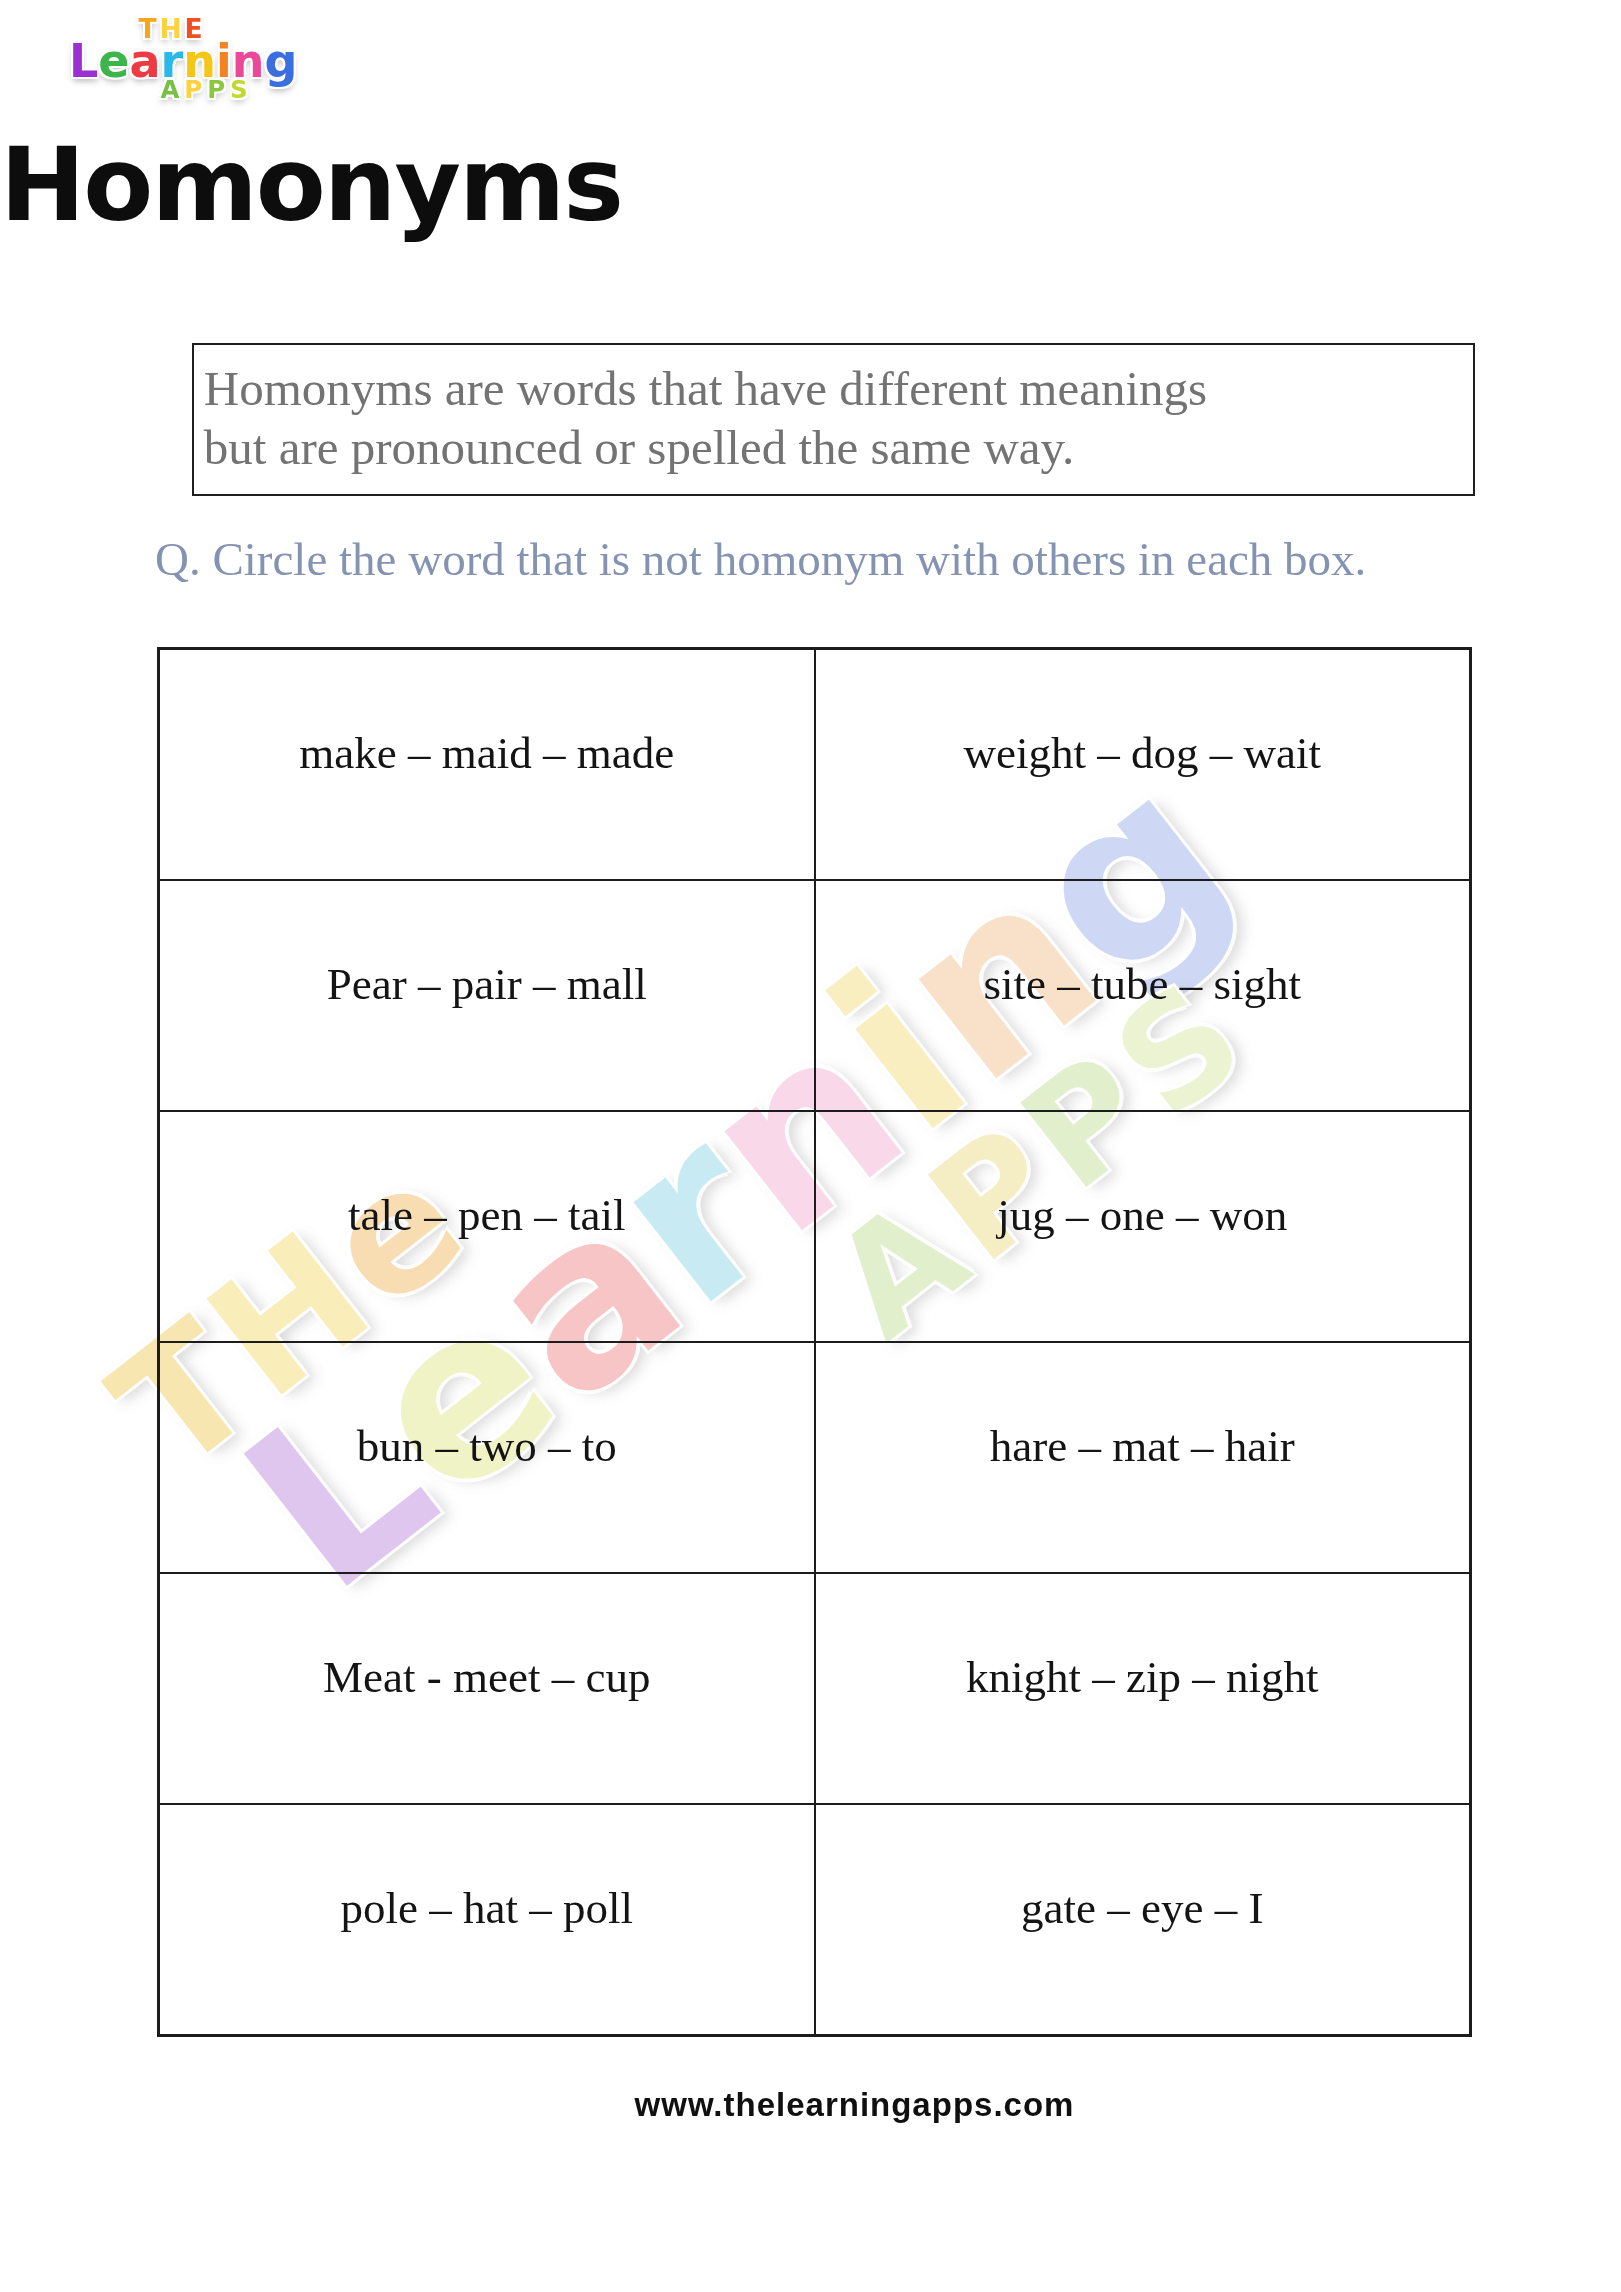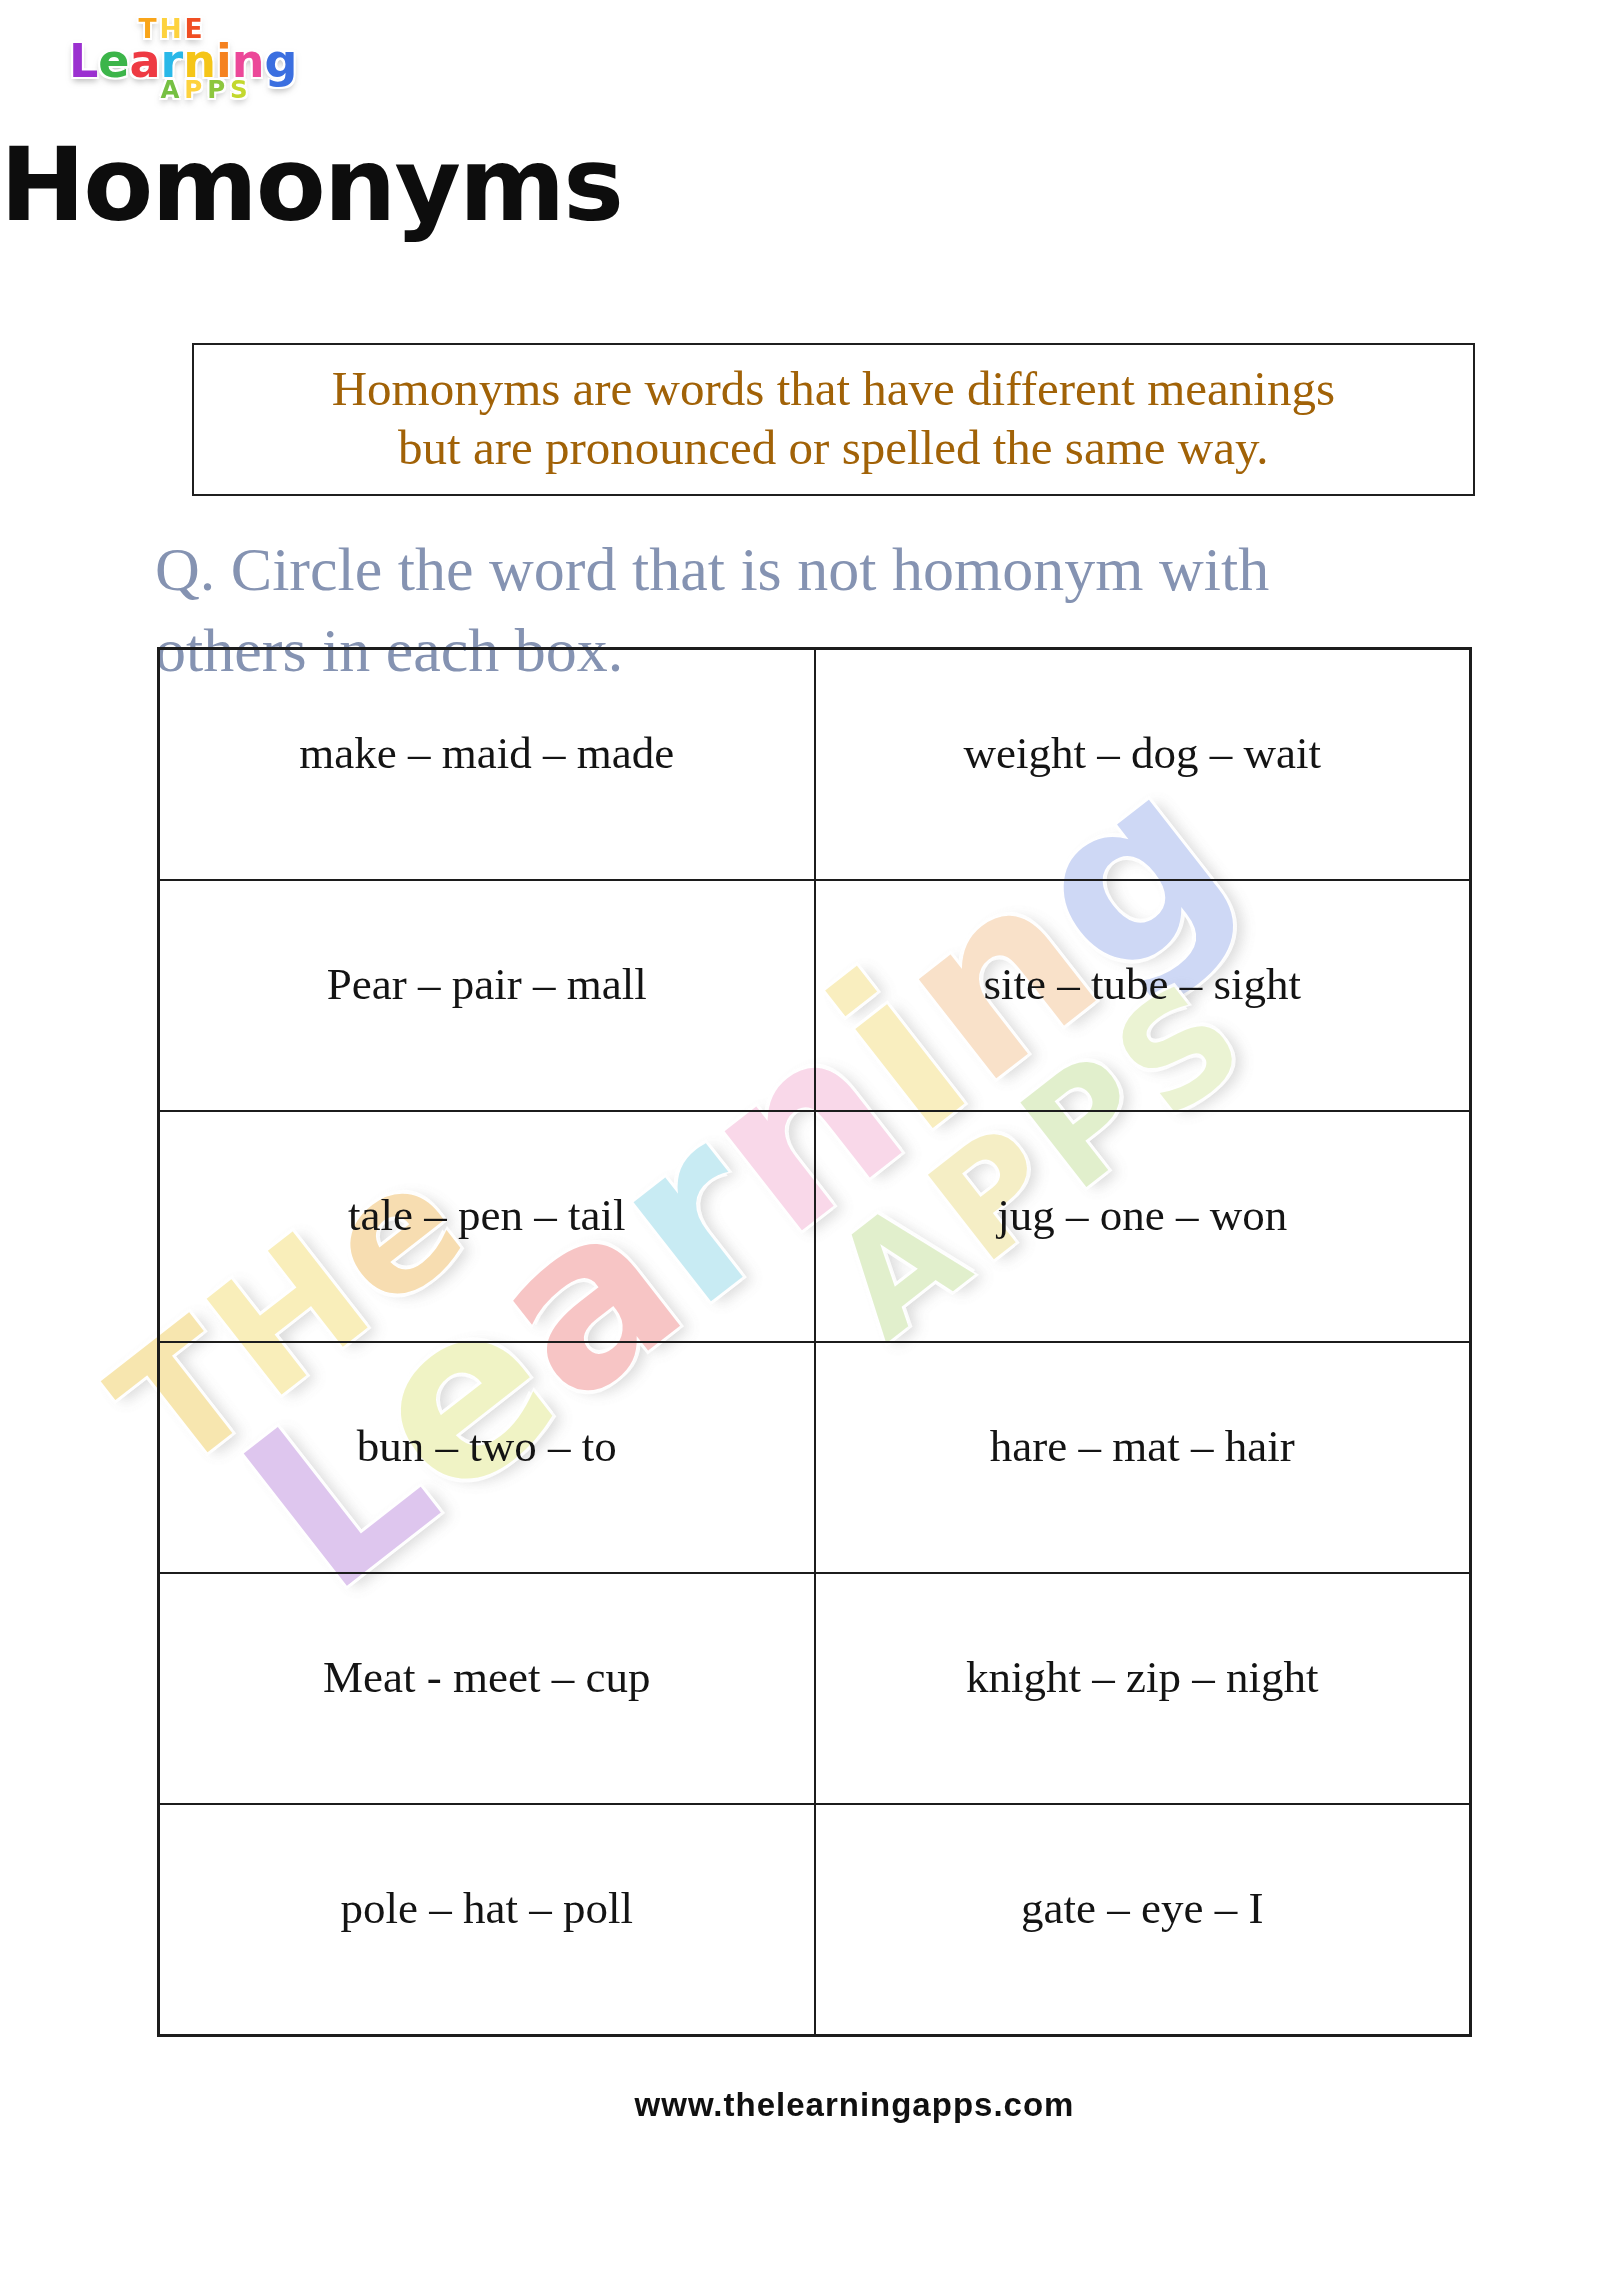--- a/index.html
+++ b/index.html
@@ -59,29 +59,28 @@
     font-weight:bold; font-size:102px; letter-spacing:-2px;
     color:#0d0d0d;
   }
 
   
   .def-box{
     position:absolute; left:192px; top:343px; width:1259px;
     z-index:2;
     border:2px solid #1f1f1f;
     padding:13.7px 9.8px 15.7px 9.8px;
-    text-align:center;
-    font-size:49px; line-height:1.22; color:#a16207;
+    font-size:49px; line-height:1.22; color:#737373;
   }
 
   
   .question{
     position:absolute; left:155px; top:529px; width:1225px;
     z-index:2;
-    font-size:62px; line-height:1.3;
+    font-size:47px; line-height:1.3;
   }
 
   
   .word-table{
     position:absolute; left:157px; top:647px;
     width:1311px; height:1386px;
     z-index:2;
     display:grid;
     grid-template-columns:1fr 1fr;
     grid-template-rows:repeat(6, 1fr);

